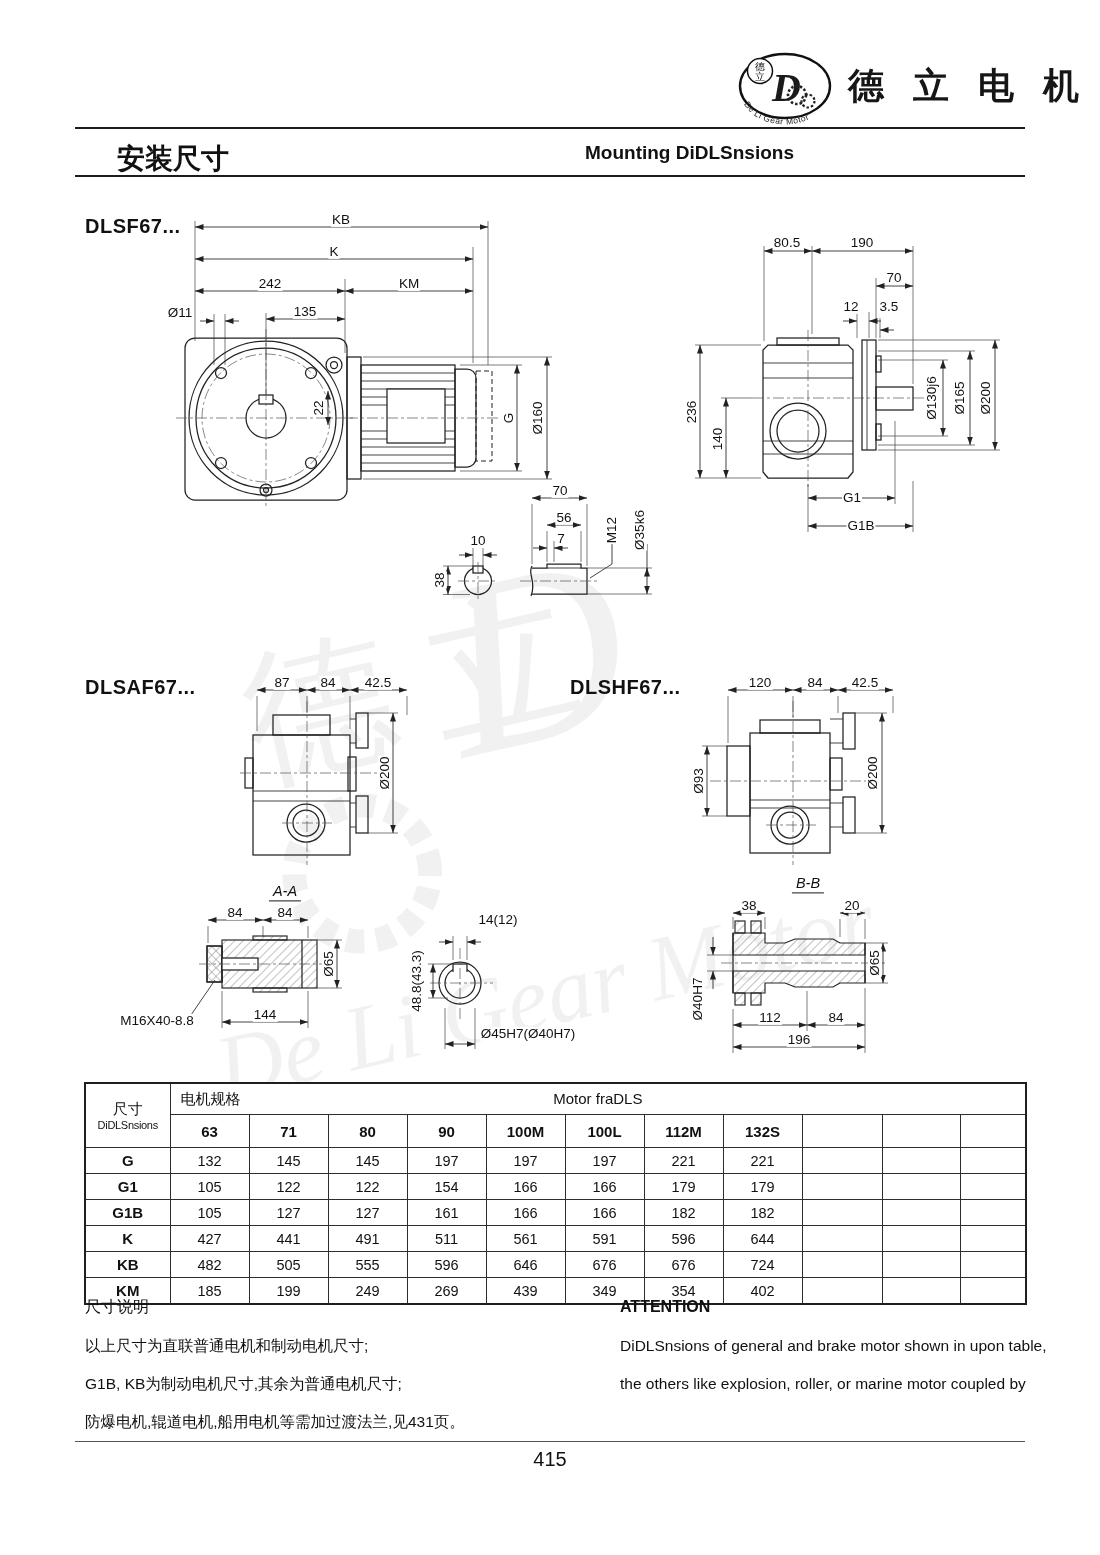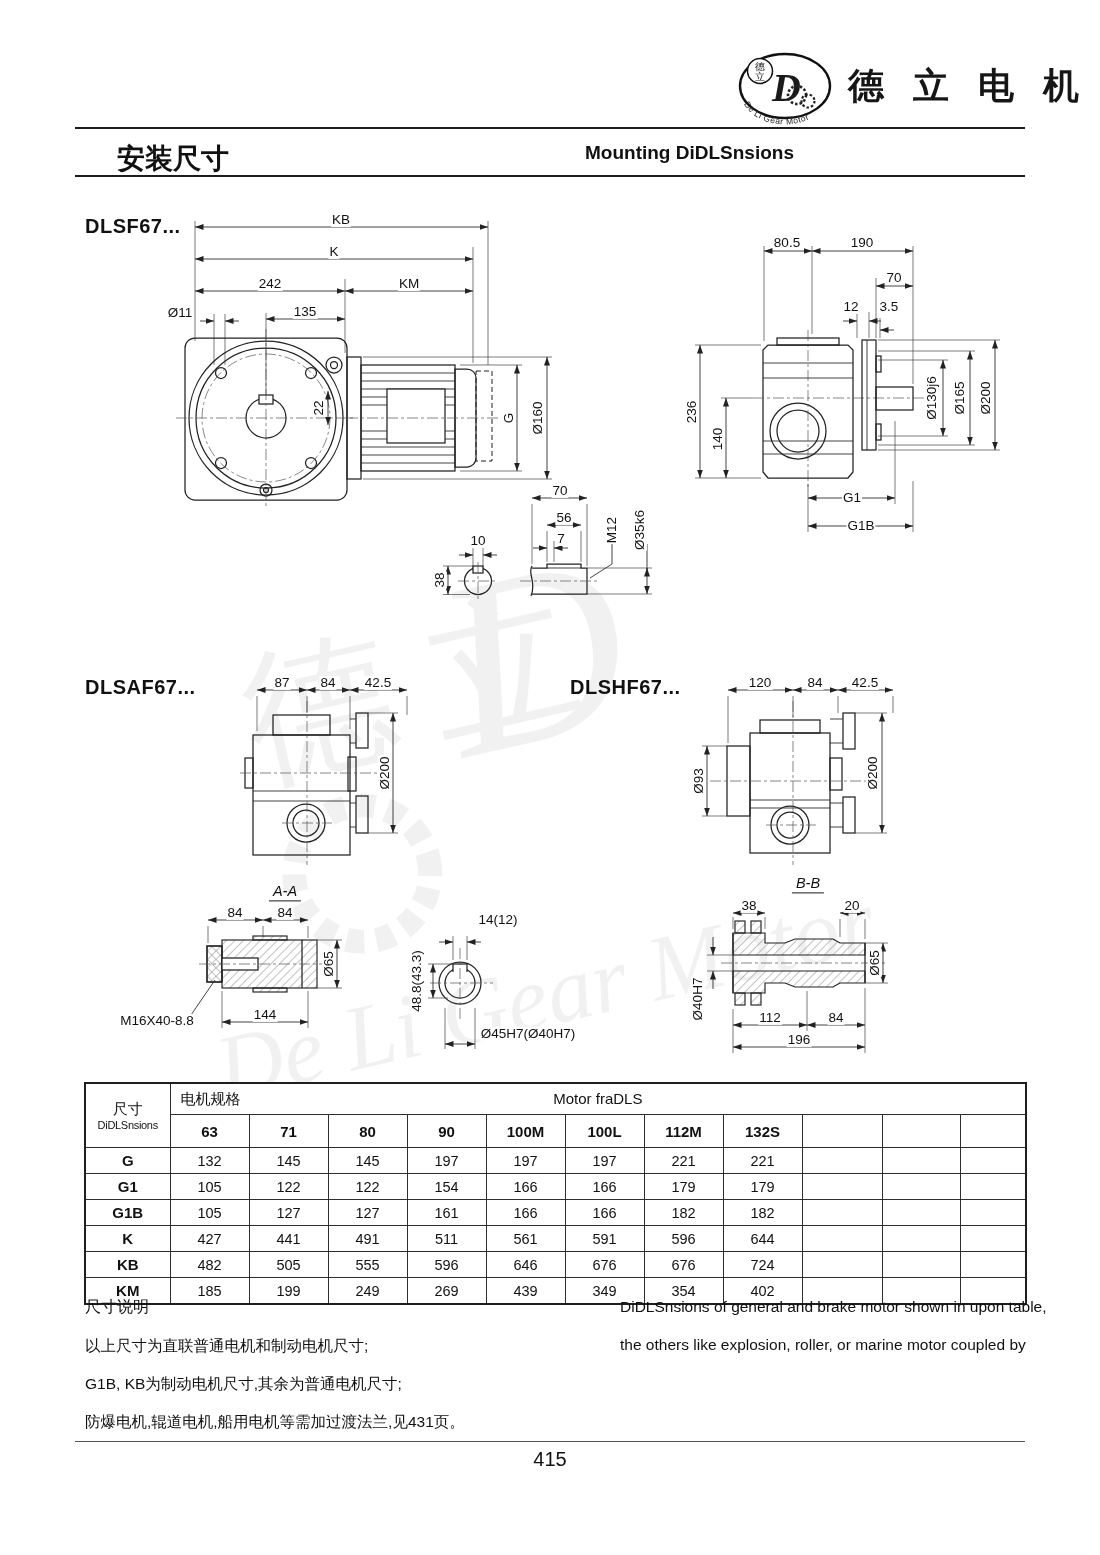--- a/index.html
+++ b/index.html
@@ -617,18 +617,19 @@
     </tbody>
 </table>
 
 <div class="notes" style="left:85px;top:1296px;width:480px;">
   <p class="nt">尺寸说明</p>
   <p>以上尺寸为直联普通电机和制动电机尺寸;</p>
   <p>G1B, KB为制动电机尺寸,其余为普通电机尺寸;</p>
   <p>防爆电机,辊道电机,船用电机等需加过渡法兰,见431页。</p>
 </div>
 <div class="notes" style="left:620px;top:1296px;width:430px;">
+  <p class="nt b">ATTENTION</p>
   <p>DiDLSnsions of general and brake motor shown in upon table,</p>
   <p>the others like explosion, roller, or marine motor coupled by</p>
 </div>
 
 <div class="rule" style="top:1441px;height:1px;background:#555;"></div>
 <div class="pageno">415</div>
 
 </body></html>

